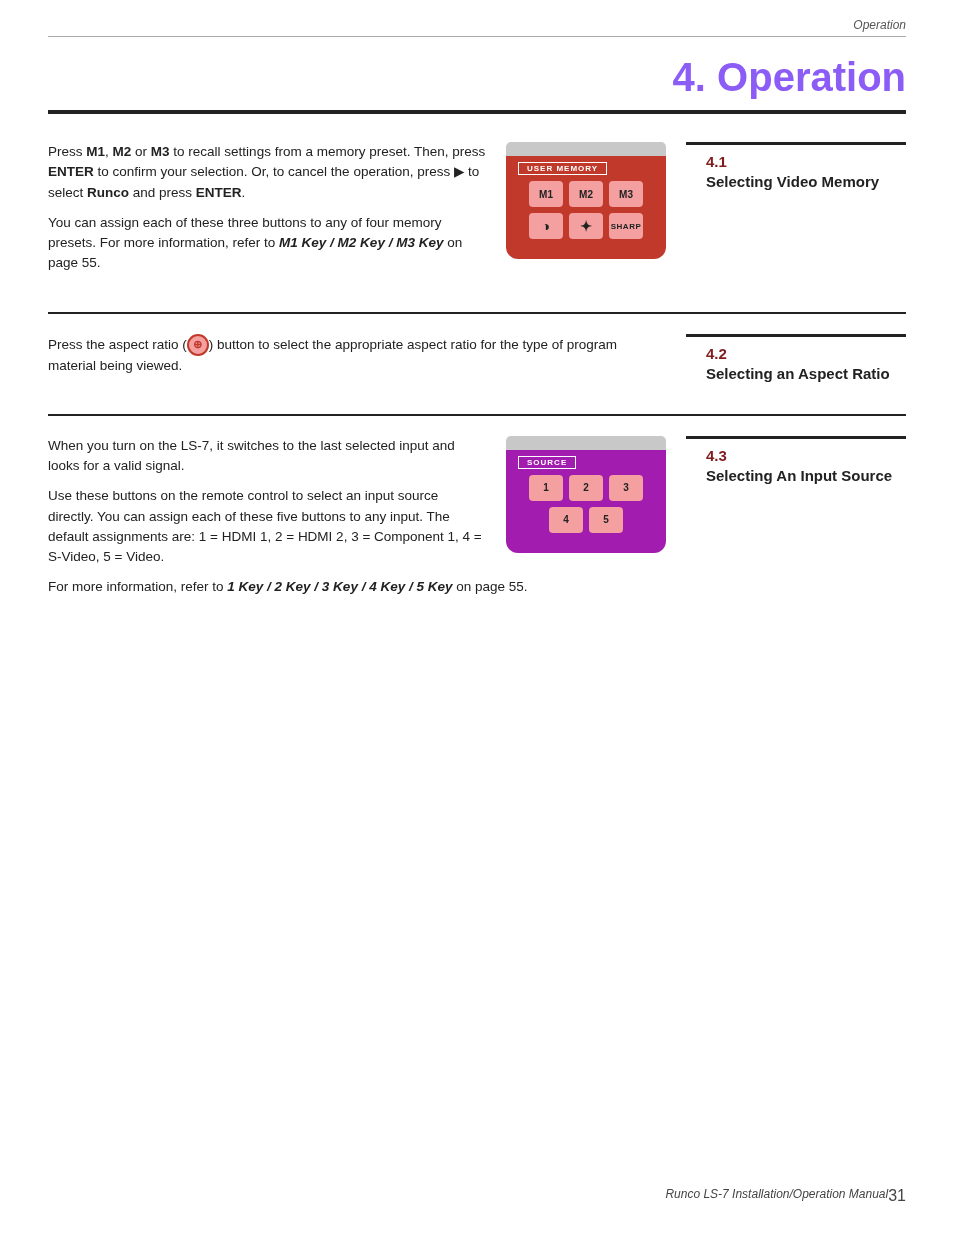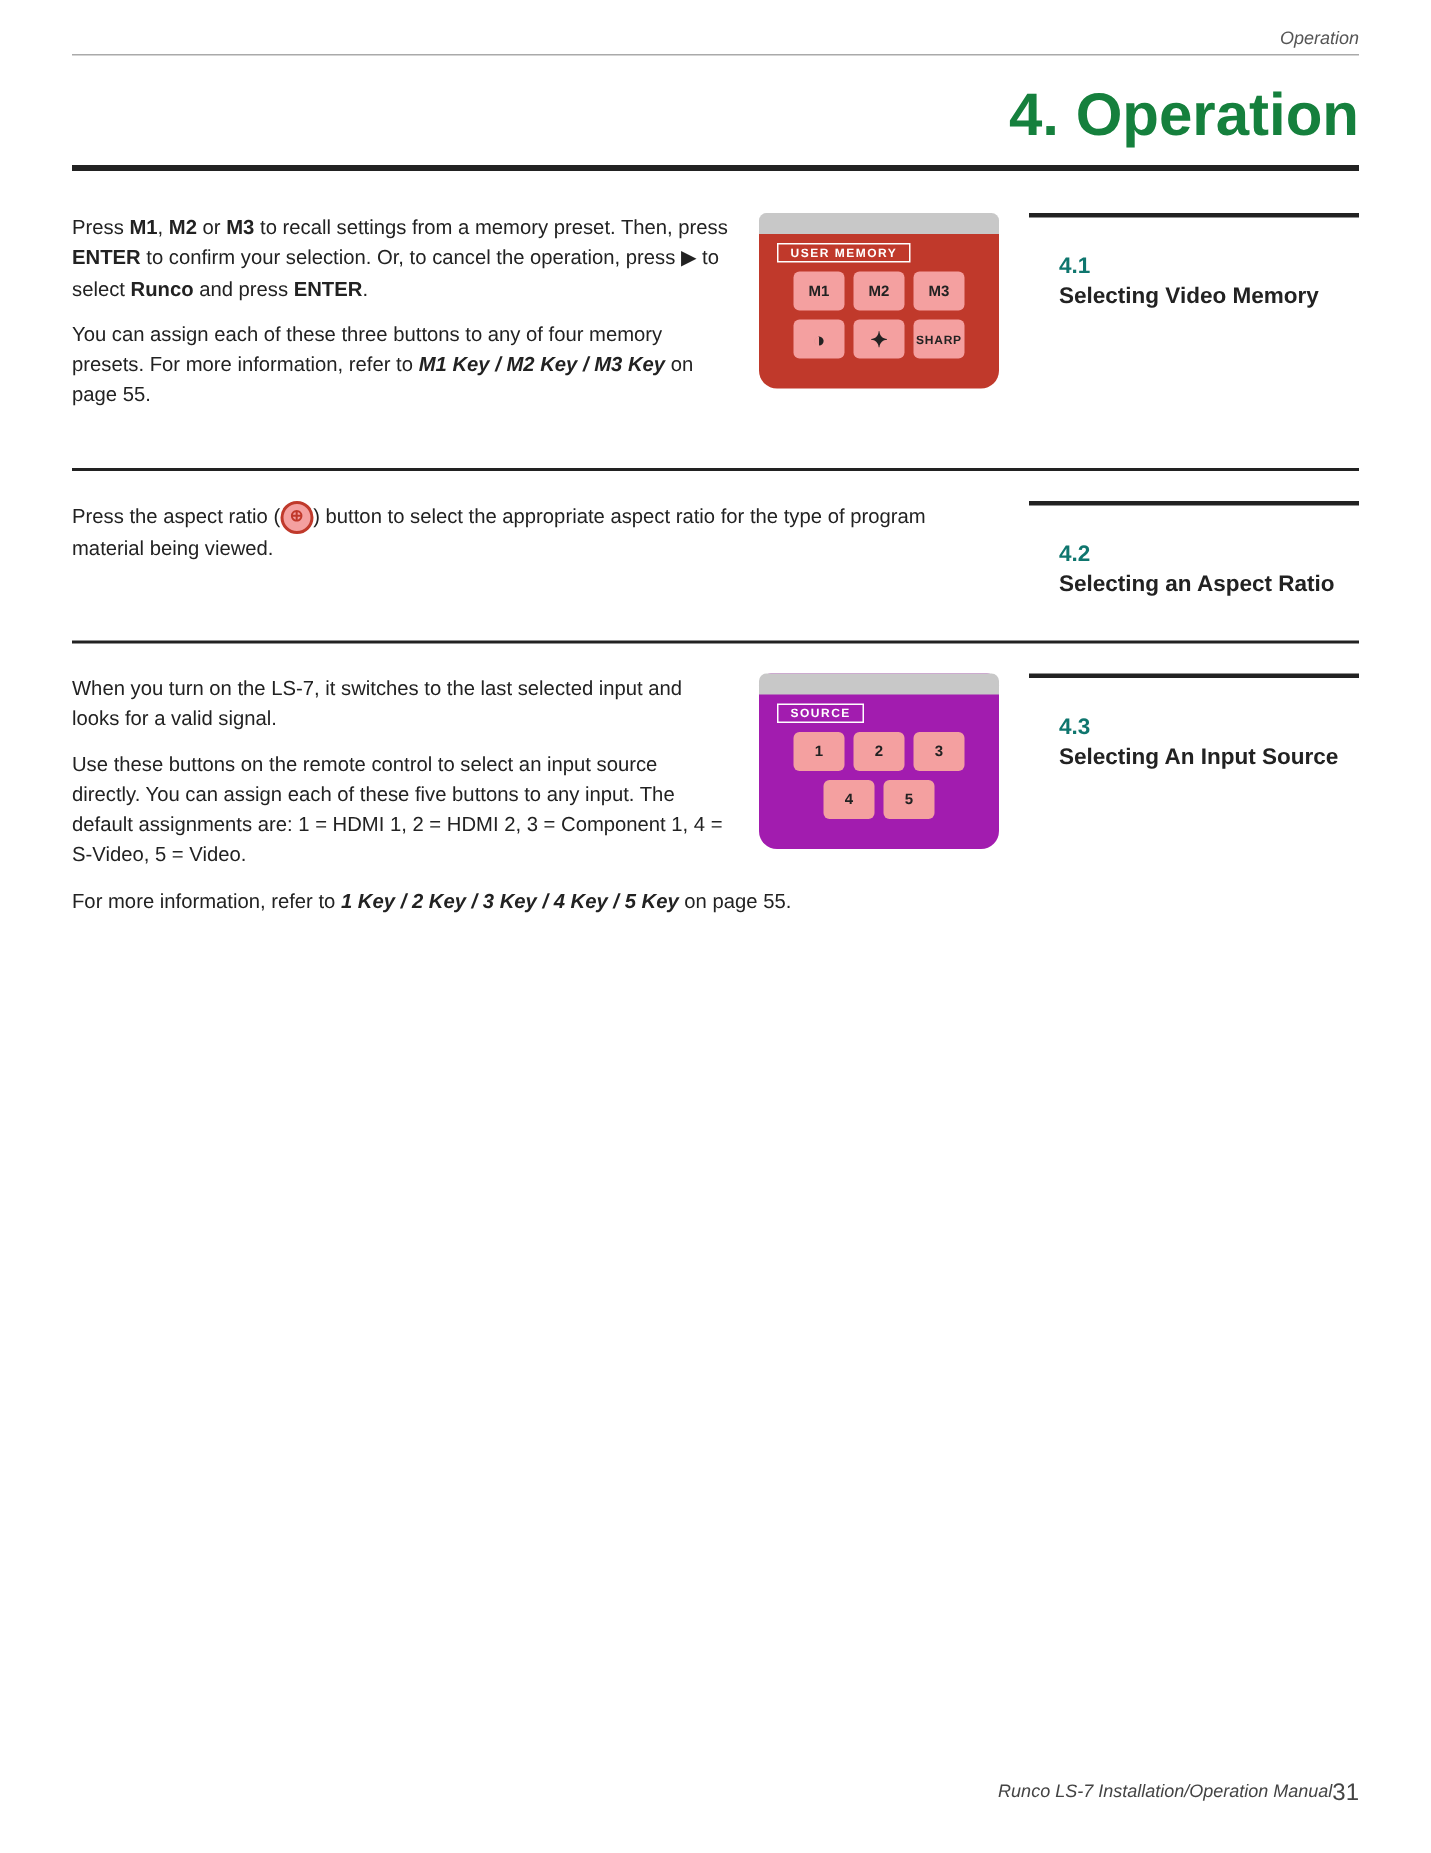--- a/index.html
+++ b/index.html
@@ -28,36 +28,35 @@
     }
 
     .chapter-title-block {
       text-align: right;
       padding: 18px 48px 10px 48px;
     }
 
     .chapter-title {
       font-size: 40px;
       font-weight: bold;
-      color: #15803d;
+      color: #8b5cf6;
     }
 
     .chapter-rule {
       border: none;
       border-top: 4px solid #222;
       margin: 0 48px 28px 48px;
     }
 
     .section-number {
       font-size: 15px;
       font-weight: bold;
-      color: #0f766e;
+      color: #7f1d1d;
       display: block;
       margin-bottom: 2px;
-      margin-top: 16px;
     }
 
     .section-title {
       font-size: 15px;
       font-weight: bold;
       color: #222;
       line-height: 1.3;
     }
 
     .section-rule {

